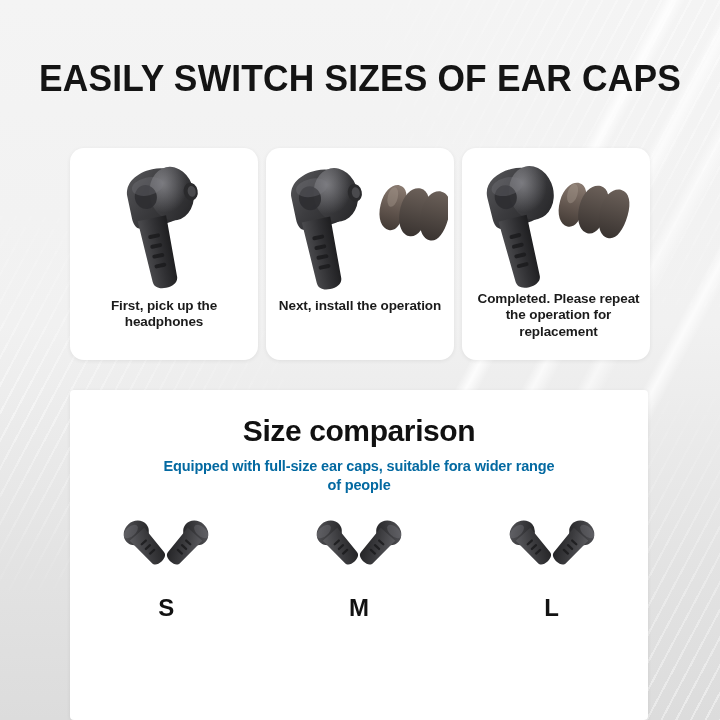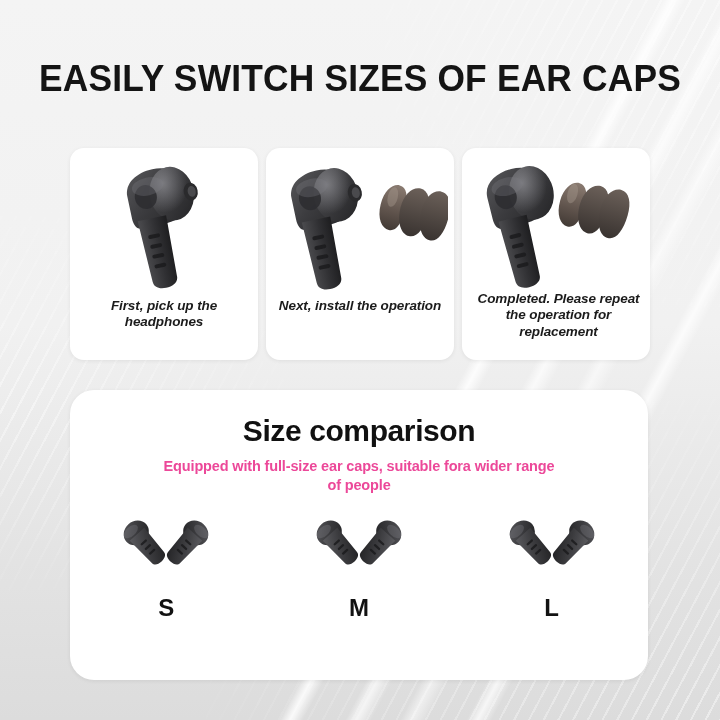--- a/index.html
+++ b/index.html
@@ -54,21 +54,20 @@
     white-space: nowrap;
   }
 
   
   .steps {
     position: absolute;
     top: 148px; left: 70px;
     width: 580px; height: 212px;
     display: flex;
     gap: 8px;
-    font-style: italic;
   }
   .card {
     position: relative;
     flex: 1 1 0;
     background: #fff;
     border-radius: 14px;
     box-shadow: 0 1px 4px rgba(0,0,0,.07);
     overflow: visible;
   }
   .card-art {
@@ -90,41 +89,41 @@
     color: #1b1b1b;
     padding: 0 6px;
     letter-spacing: -.1px;
   }
   .card-cap.tall { top: 143px; font-size: 13.5px; padding-left: 11px; }
 
   
   .panel {
     position: absolute;
     top: 390px; left: 70px;
-    width: 578px; height: 290px;
+    width: 578px; height: 330px;
     background: #fff;
-    border-radius: 24px;
+    border-radius: 4px;
     box-shadow: 0 1px 4px rgba(0,0,0,.07);
   }
   .panel-title {
     margin-top: 24px;
     text-align: center;
     font-size: 30px;
     font-weight: 700;
     color: #111;
     letter-spacing: -.4px;
   }
   .panel-sub {
     margin: 9px auto 0;
     width: 400px;
     text-align: center;
     font-size: 14.5px;
     line-height: 1.3;
     font-weight: 600;
-    color: #ec4899;
+    color: #0369a1;
     letter-spacing: -.15px;
   }
   .size-row {
     position: absolute;
     left: 0; right: 0;
     top: 112px;
     display: flex;
   }
   .size-col {
     flex: 1 1 0;

